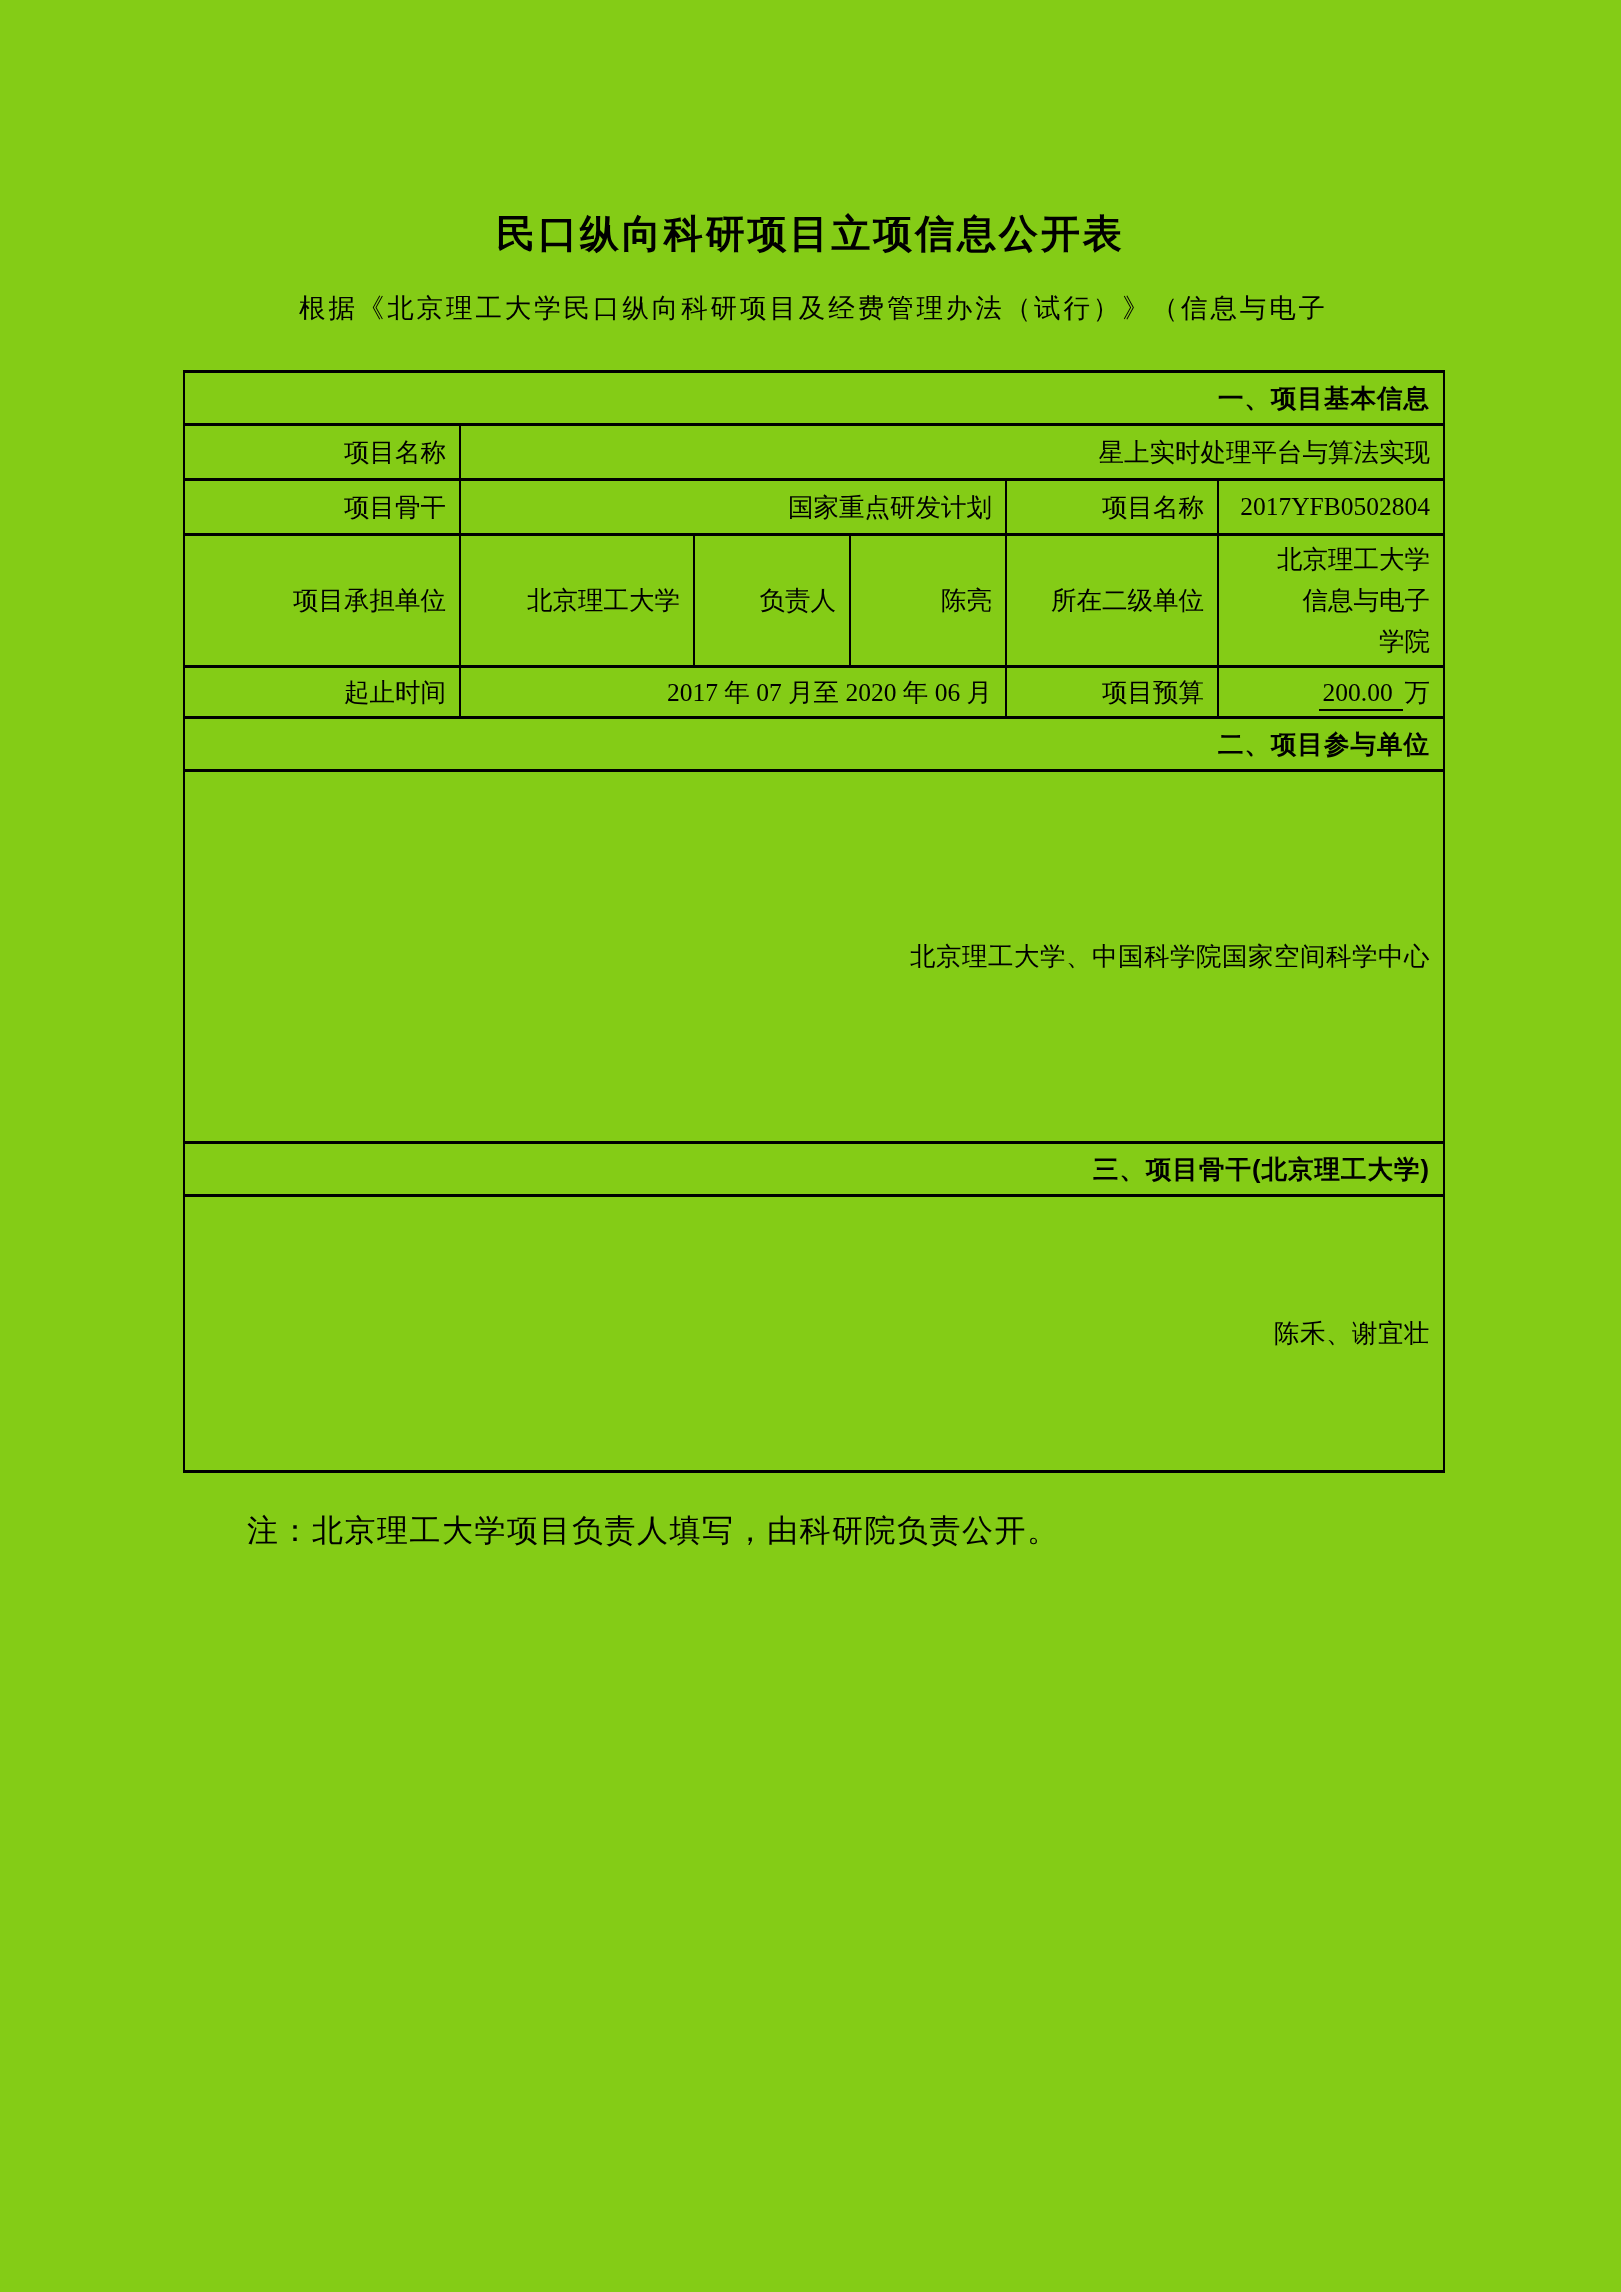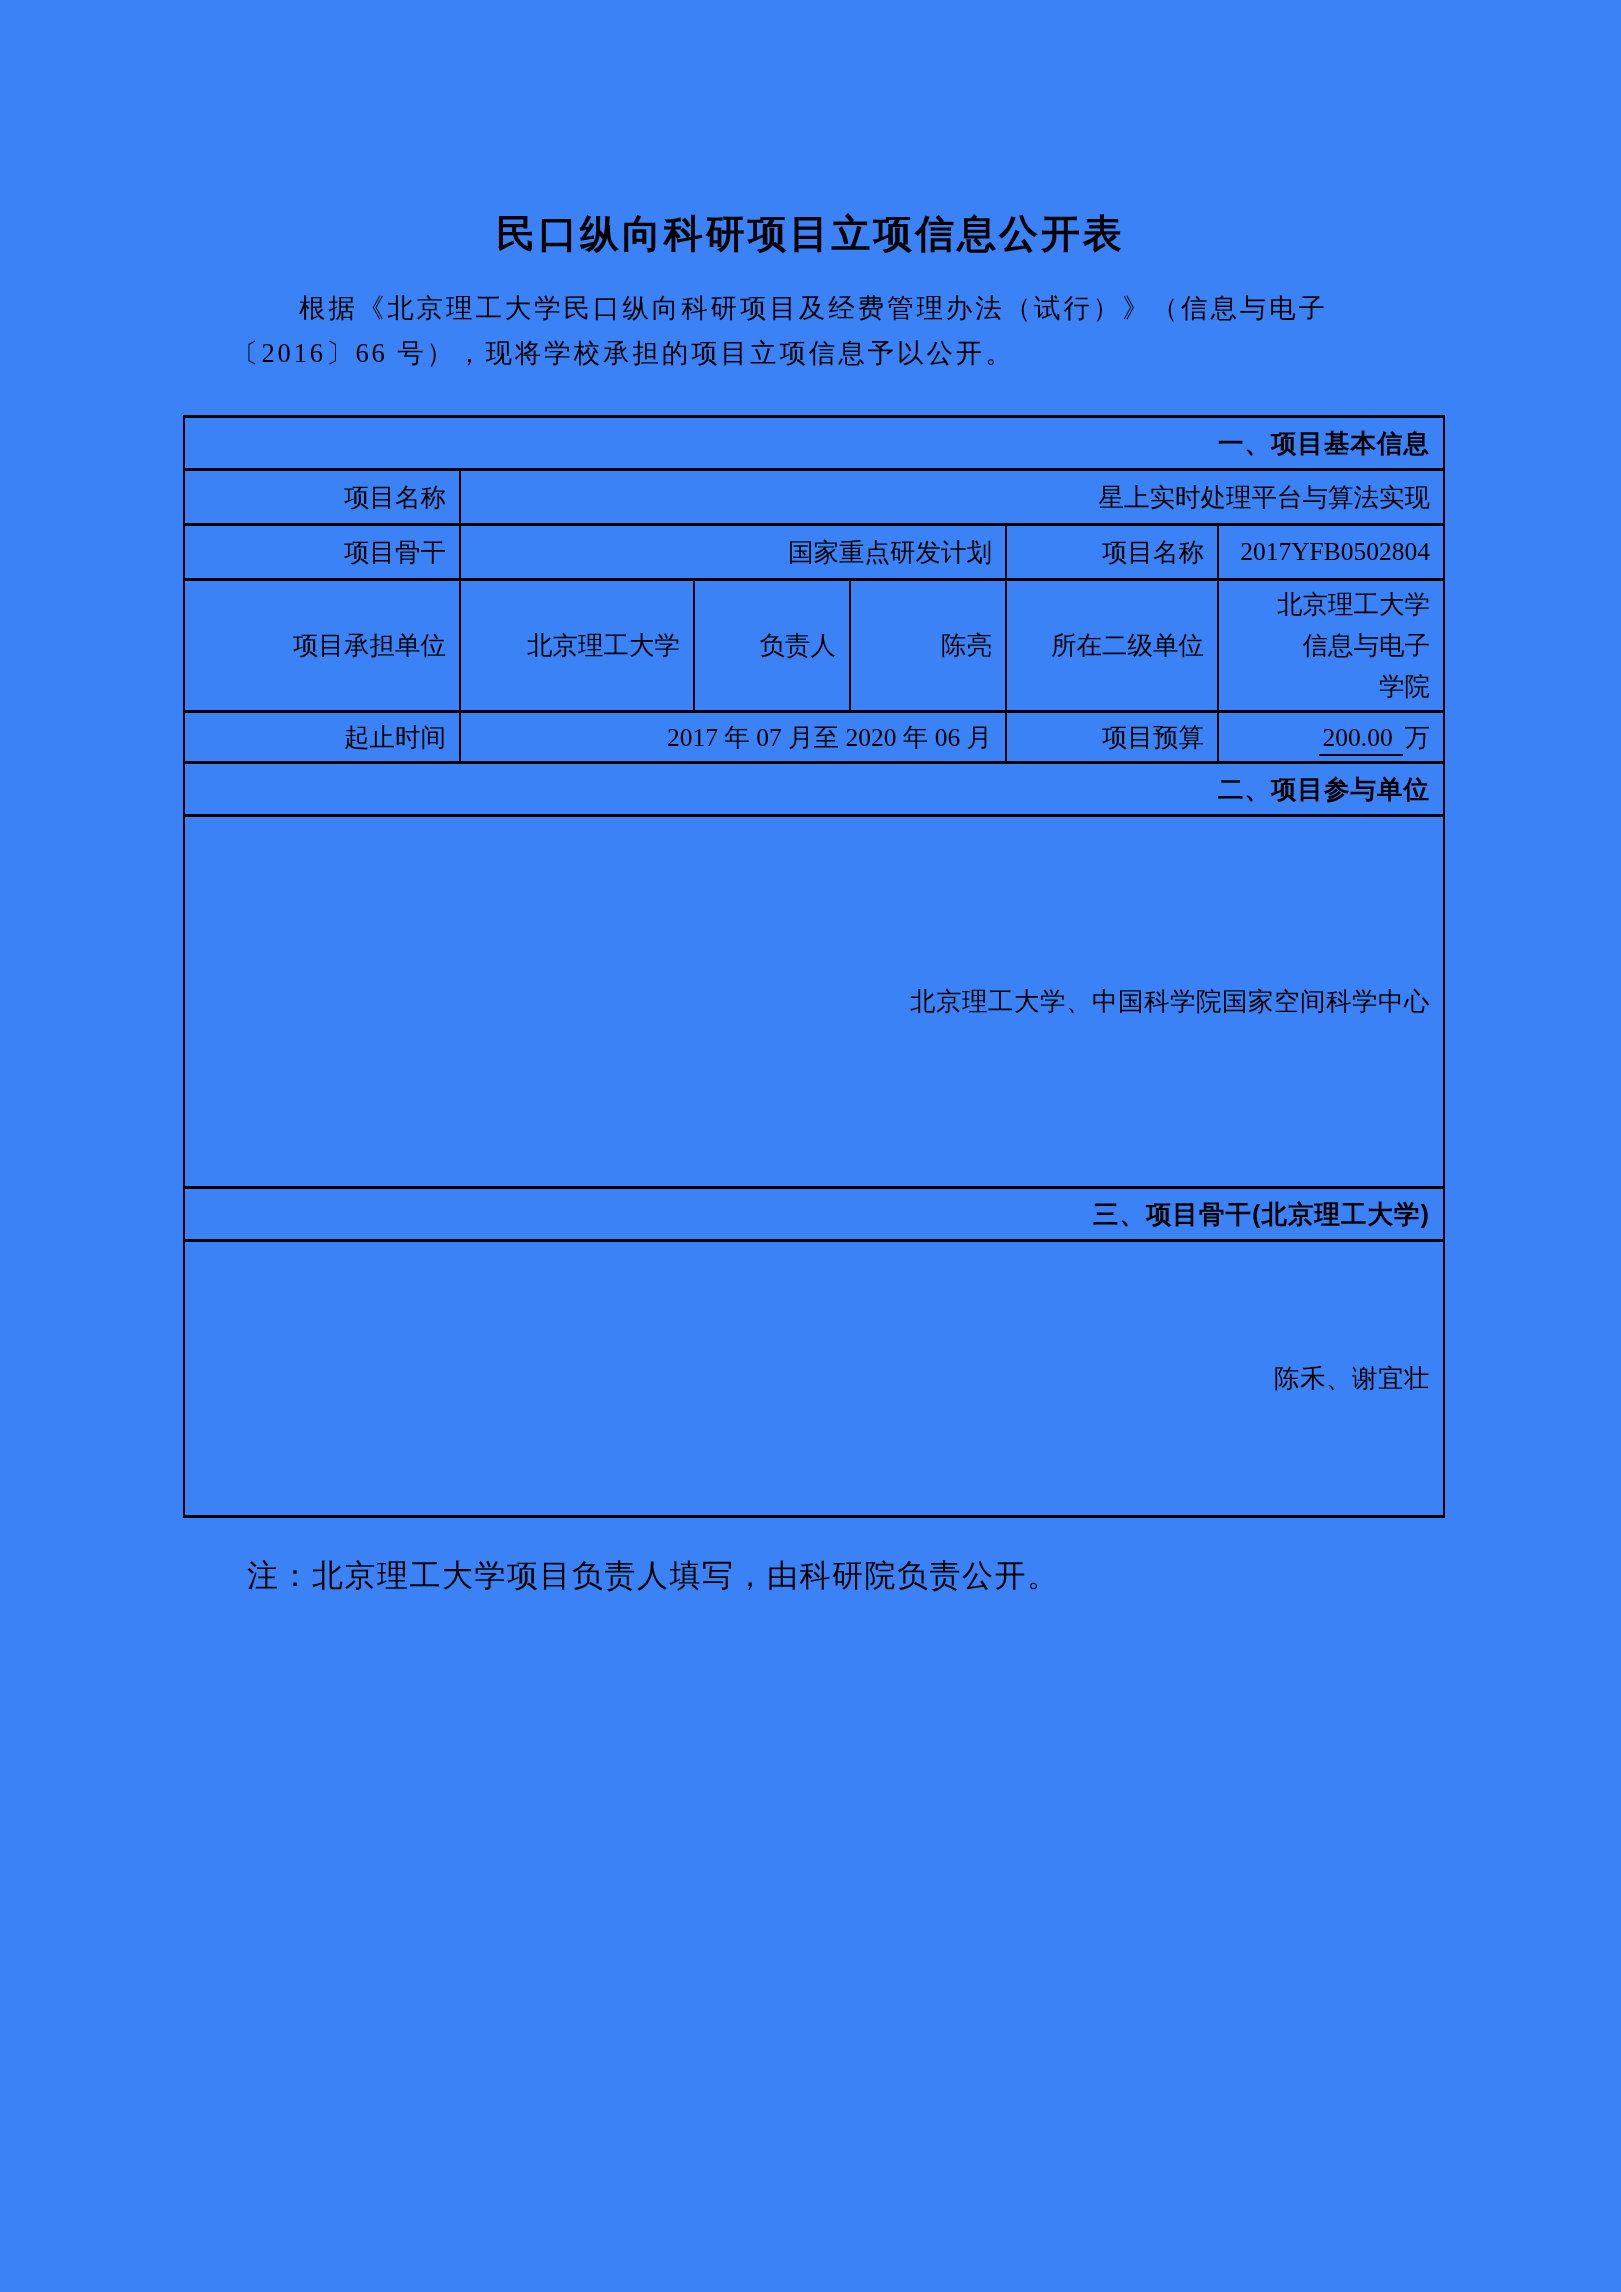--- a/index.html
+++ b/index.html
@@ -1,20 +1,20 @@
 <!DOCTYPE html>
 <html><head>
 <meta charset="utf-8">
 <style>
   html, body { margin: 0; padding: 0; background: #ffffff; }
   .page {
     position: relative;
     width: 1621px;
     height: 2293px;
-    background: #3b82f6;
+    background: #84cc16;
     color: #000000;
     font-family: "Liberation Serif", "DejaVu Serif", serif;
     overflow: hidden;
   }
   .doc-title {
     margin: 0;
     padding-top: 210px;
     text-align: center;
     font-size: 39px;
     font-weight: bold;
@@ -79,21 +79,20 @@
 </style>
 </head>
 <body>
 
 <div class="page">
 
   <h1 class="doc-title">民口纵向科研项目立项信息公开表</h1>
 
   <div class="intro">
     <div class="intro-line1">根据《北京理工大学民口纵向科研项目及经费管理办法（试行）》（信息与电子</div>
-    <div class="intro-line2">〔2016〕66 号），现将学校承担的项目立项信息予以公开。</div>
   </div>
 
   <table class="form">
     <colgroup>
       <col style="width:276px">
       <col style="width:234px">
       <col style="width:156px">
       <col style="width:156px">
       <col style="width:212px">
       <col style="width:226px">

